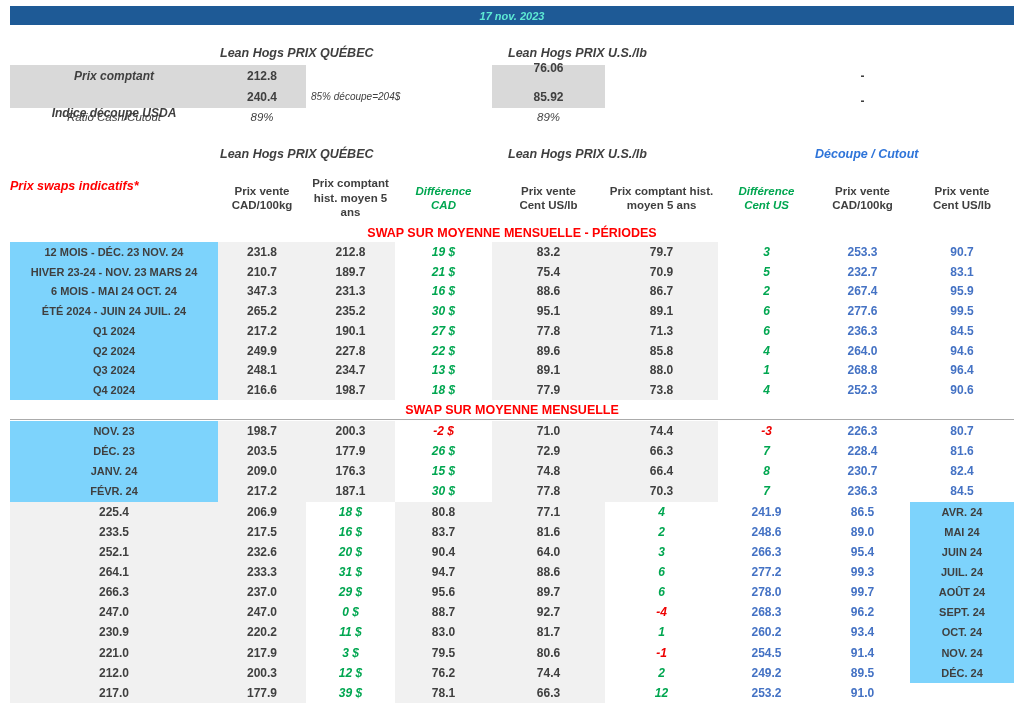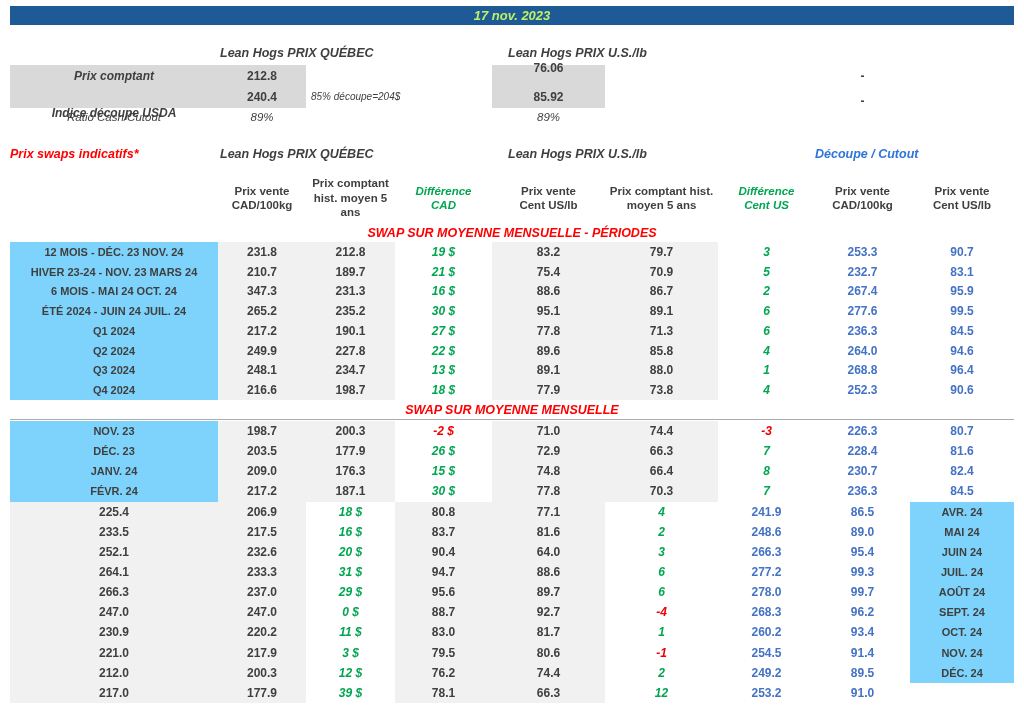--- a/index.html
+++ b/index.html
@@ -1,40 +1,40 @@
 <!DOCTYPE html>
 <html><head>
 <meta charset="utf-8">
 <style>
   html,body{margin:0;padding:0;background:#fff;}
   body{width:1024px;height:711px;position:relative;overflow:hidden;
        font-family:"Liberation Sans",sans-serif;color:#3f3f3f;}
   .abs{position:absolute;}
   .topbar{left:10px;top:6px;width:1004px;height:19px;background:#1e5a96;
           display:flex;align-items:center;justify-content:center;}
-  .topbar span{color:#bef264;font-weight:bold;font-style:italic;font-size:13px;}
+  .topbar span{color:#5eead4;font-weight:bold;font-style:italic;font-size:11px;}
   .sec-title{font-weight:bold;font-style:italic;font-size:12.5px;color:#3f3f3f;white-space:nowrap;}
-  .red{color:#f00;}
+  .red{color:#f00;margin-top:32px;}
   .blue-t{color:#2e74d9;}
   .graybox{background:#d9d9d9;}
   .cellrow{display:flex;align-items:center;justify-content:center;font-size:12px;}
   .b{font-weight:bold;}
   .i{font-style:italic;}
   .small-note{font-size:10px;font-style:italic;color:#3f3f3f;white-space:nowrap;}
   .hline{background:#ababab;height:1px;}
 
   
   .hdr-grid{left:10px;top:170px;width:1004px;display:grid;
     grid-template-columns:208px 88px 89px 97px 113px 113px 97px 95px 104px;}
   .hdr-cell{height:56px;display:flex;align-items:center;justify-content:center;text-align:center;
     font-size:11.5px;font-weight:bold;white-space:pre-line;line-height:1.25;}
   .hdr-green{color:#00a650;font-style:italic;}
 
   .sec-heading{width:1004px;left:10px;text-align:center;font-size:12.5px;
-    font-weight:bold;font-style:italic;color:#f00;}
+    font-weight:bold;color:#f00;}
 
   
   .swap-table{left:10px;width:1004px;display:grid;
     grid-template-columns:208px 88px 89px 97px 113px 113px 97px 95px 104px;}
   .cell{display:flex;align-items:center;justify-content:center;font-size:12px;white-space:nowrap;}
   .c-label{background:#7dd3fc;font-weight:bold;font-size:11px;color:#3f3f3f;}
   .c-g{background:#f1f1f1;}
   .c-val{font-weight:bold;color:#3f3f3f;}
   .c-diff{font-weight:bold;font-style:italic;color:#00a650;}
   .c-diff.neg{color:#ee0000;}

